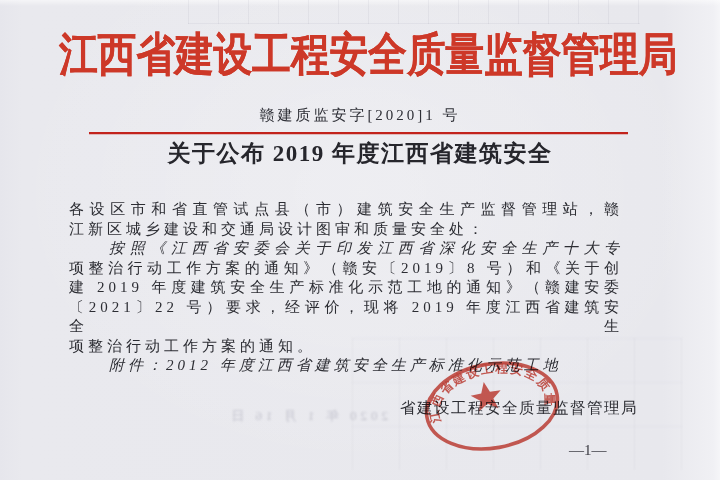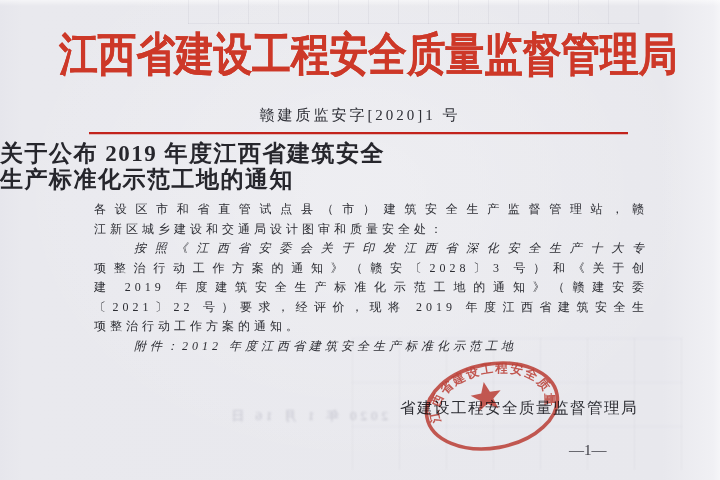--- a/index.html
+++ b/index.html
@@ -70,29 +70,30 @@
   }
   .red-rule {
     position: absolute; left: 89px; top: 132px; width: 539px; height: 2px;
     background: #c2231c;
     box-shadow: 0 1px 0 rgba(194,35,28,0.25);
   }
 
   
   .doc-title {
     position: absolute; left: 0; top: 141px; width: 720px;
+    text-align: center;
     font-size: 23px; font-weight: bold;
     letter-spacing: 1.5px; line-height: 26px;
     color: #26262c;
   }
 
   
   .body-text {
-    position: absolute; left: 94px; top: 200px; width: 554px;
-    font-size: 12px; line-height: 19.5px;
+    position: absolute; left: 69px; top: 200px; width: 554px;
+    font-size: 15px; line-height: 19.5px;
     letter-spacing: 4px;
     color: #2c2d33;
   }
   .body-text .line { white-space: nowrap; overflow: hidden; }
   .body-text .jl {
     white-space: normal;
     text-align: justify;
     text-align-last: justify;
     text-justify: inter-character;
   }
@@ -134,28 +135,27 @@
   <div class="letterhead">
     <span>江西省建设工程安全质量监督管理局</span>
   </div>
 
   <div class="doc-number">赣建质监安字[2020]1 号</div>
 
   <div class="red-rule"></div>
 
   <div class="doc-title">
     <div>关于公布 2019 年度江西省建筑安全</div>
-    <div>生产标准化示范工地的通知</div>
   </div>
 
   <div class="body-text">
     <div class="line jl">各设区市和省直管试点县（市）建筑安全生产监督管理站，赣</div>
     <div class="line">江新区城乡建设和交通局设计图审和质量安全处：</div>
     <div class="line jl ind">按照《江西省安委会关于印发江西省深化安全生产十大专</div>
-    <div class="line jl">项整治行动工作方案的通知》（赣安〔2028〕3 号）和《关于创</div>
+    <div class="line jl">项整治行动工作方案的通知》（赣安〔2019〕8 号）和《关于创</div>
     <div class="line jl">建 2019 年度建筑安全生产标准化示范工地的通知》（赣建安委</div>
     <div class="line jl">〔2021〕22 号）要求，经评价，现将 2019 年度江西省建筑安全生</div>
     <div class="line">项整治行动工作方案的通知。</div>
     <div class="line ind">附件：2012 年度江西省建筑安全生产标准化示范工地</div>
   </div>
 
   <div class="sig-org">省建设工程安全质量监督管理局</div>
 
   <svg class="seal" viewBox="0 0 172 118">
     <g transform="rotate(-10 82 56)">

